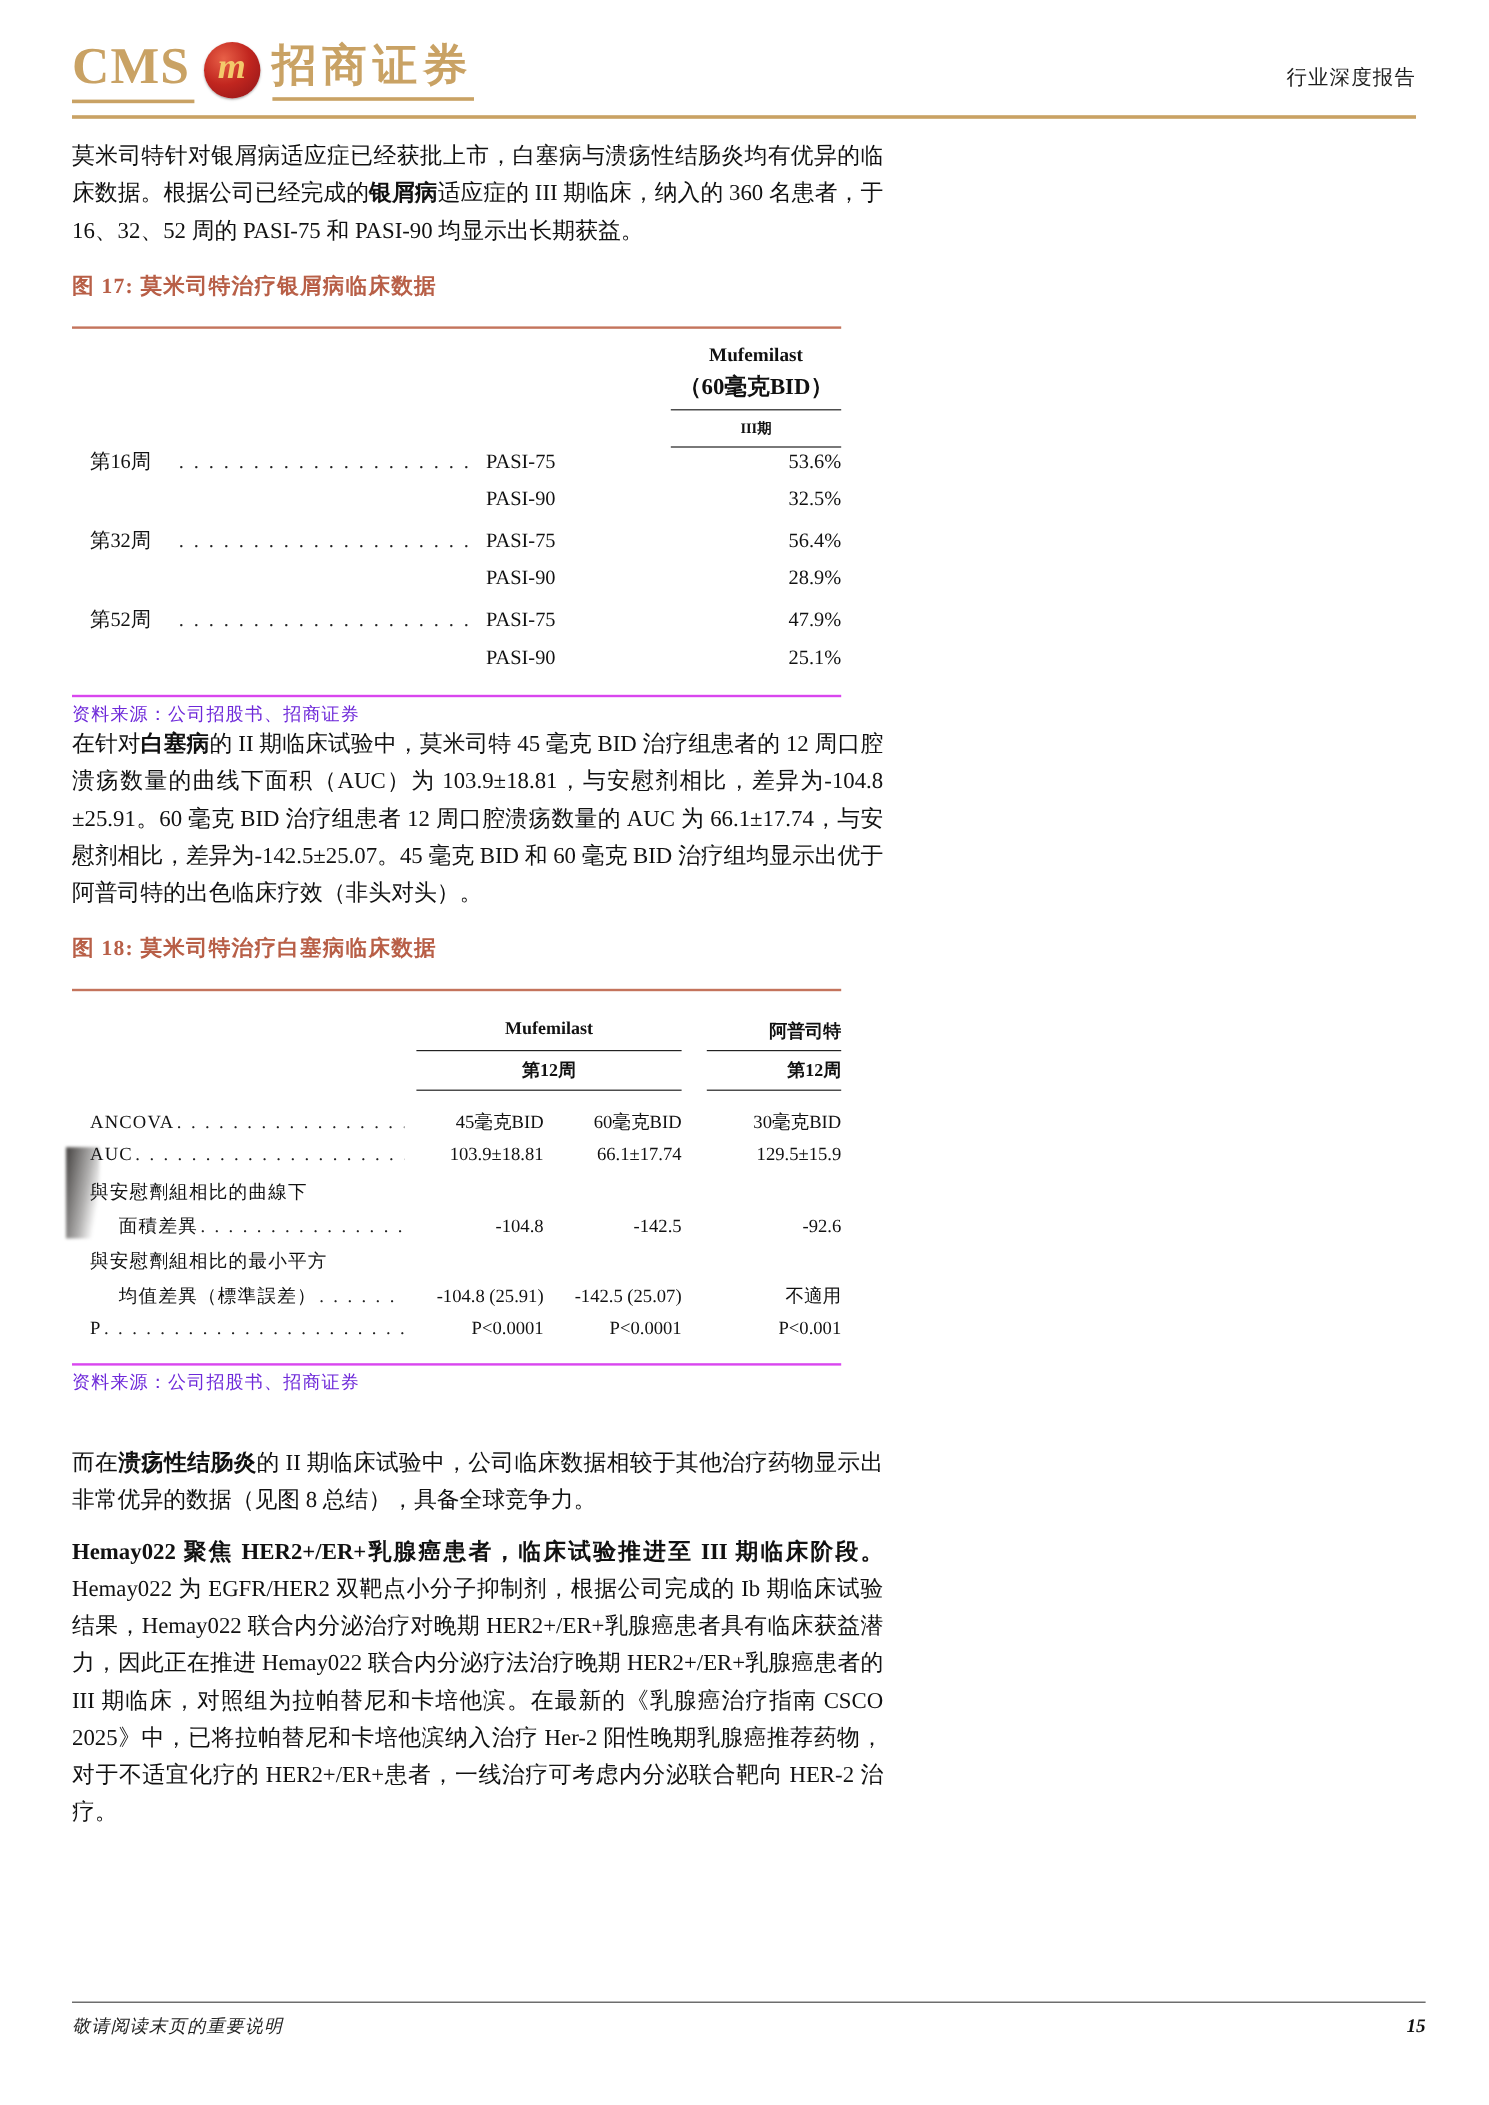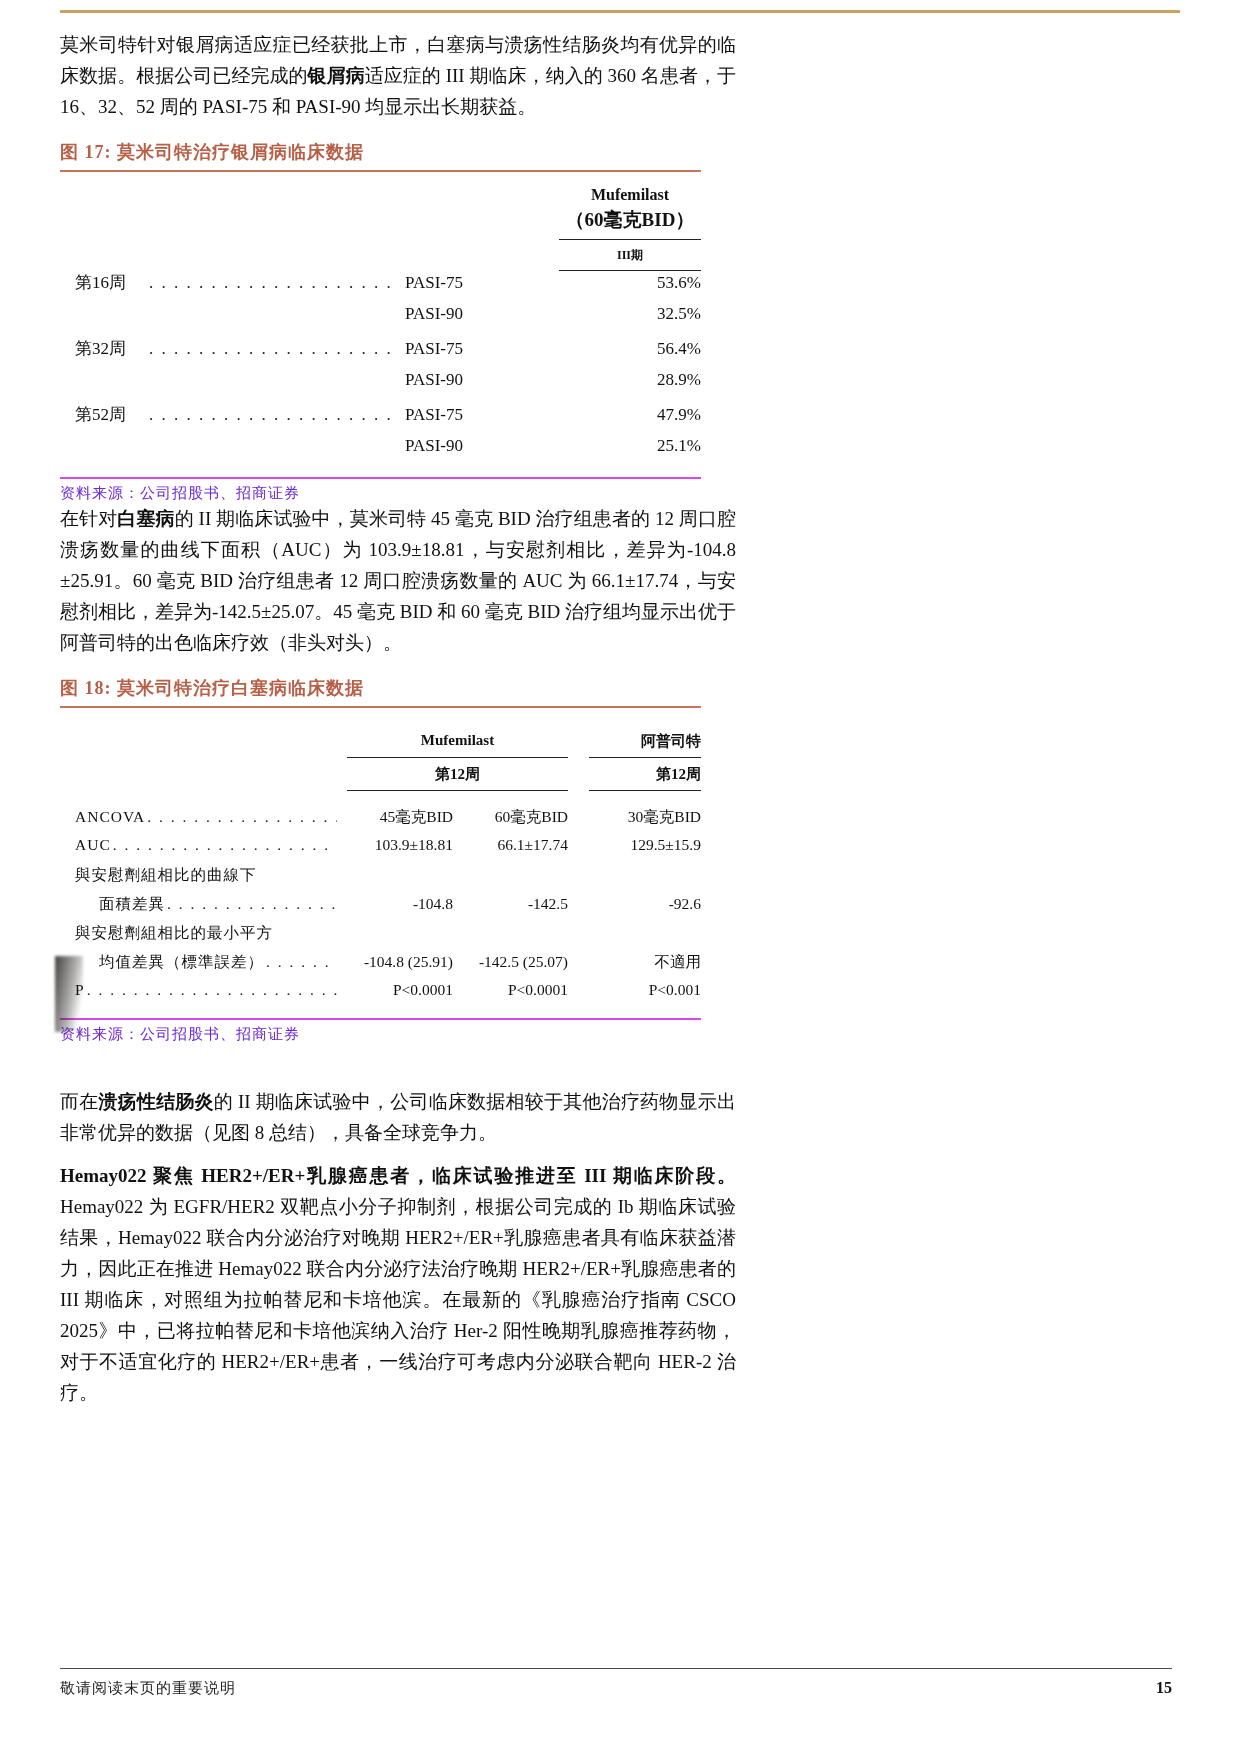--- a/index.html
+++ b/index.html
@@ -23,21 +23,21 @@
 
   
   .main-col { width:676px; margin:16px 0 0 60px; }
   p.body-text { font-size:19px; line-height:31px; text-align:justify; color:#111; }
   p.body-text strong { font-weight:bold; }
   .lead-line { display:block; font-weight:bold; text-align:justify; text-align-last:justify; }
 
   
   .figure { width:641px; }
   .fig-title { margin-top:18px; font-size:18px; font-weight:bold; color:#b85f47;
-               border-bottom:2px solid #c4745c; padding-bottom:6px; letter-spacing:1px; }
+               border-bottom:2px solid #c4745c; padding-bottom:22px; letter-spacing:1px; }
   .fig-source { border-top:2px solid #d946ef; margin-top:8px; padding-top:5px;
                 font-size:15px; color:#6d28d9; letter-spacing:1px; }
   .fig-table { padding-left:15px; }
 
   
   .t17-head { width:142px; margin:14px 0 0 auto; text-align:center; }
   .t17-head-main { border-bottom:1.5px solid #222; padding-bottom:6px; }
   .t17-head-l1 { font-weight:bold; font-size:16px; }
   .t17-head-l2 { font-weight:bold; font-size:19px; margin-top:3px; }
   .t17-head-sub { border-bottom:1.5px solid #222; padding:7px 0 6px; font-weight:bold; font-size:12px; }
@@ -67,31 +67,41 @@
   .gap-lg { }
   .gap-md { margin-top:42px; }
   .gap-sm { margin-top:12px; }
 
   
   .scan-shadow { position:absolute; left:55px; top:956px; width:28px; height:76px;
                  background:linear-gradient(100deg, rgba(35,32,30,0.85) 0%, rgba(35,32,30,0.35) 55%, rgba(35,32,30,0) 85%);
                  filter:blur(1.5px); }
 
   
-  .footer { position:absolute; top:1668px; left:60px; right:69px;
+  .footer { position:absolute; top:1668px; left:60px; right:53px;
             border-top:1px solid #4a4a4a; padding-top:10px;
-            display:flex; justify-content:space-between; align-items:baseline; }
+            display:flex; justify-content:space-between; align-items:baseline;font-style:italic; }
   .footer-note { font-size:15px; color:#222; letter-spacing:1px; }
   .page-number { font-size:16px; font-weight:bold; color:#111; }
 </style>
 </head>
 <body>
 
 <div class="page">
 
+  <div class="header">
+    <div class="brand">
+      <span class="cms-wordmark">CMS</span>
+      <span class="brand-badge">
+        <span>m</span>
+      </span>
+      <span class="brand-zh">招商证券</span>
+    </div>
+    <div class="report-type">行业深度报告</div>
+  </div>
   <div class="gold-rule"></div>
 
   <div class="main-col">
 
     <p class="body-text"><span>莫米司特针对银屑病适应症已经获批上市，白塞病与溃疡性结肠炎均有优异的临床数据。根据公司已经完成的</span><strong>银屑病</strong><span>适应症的 III 期临床，纳入的 360 名患者，于 16、32、52 周的 PASI-75 和 PASI-90 均显示出长期获益。</span></p>
 
     <div class="figure">
       <div class="fig-title">图 17: 莫米司特治疗银屑病临床数据</div>
 
       <div class="fig-table">

